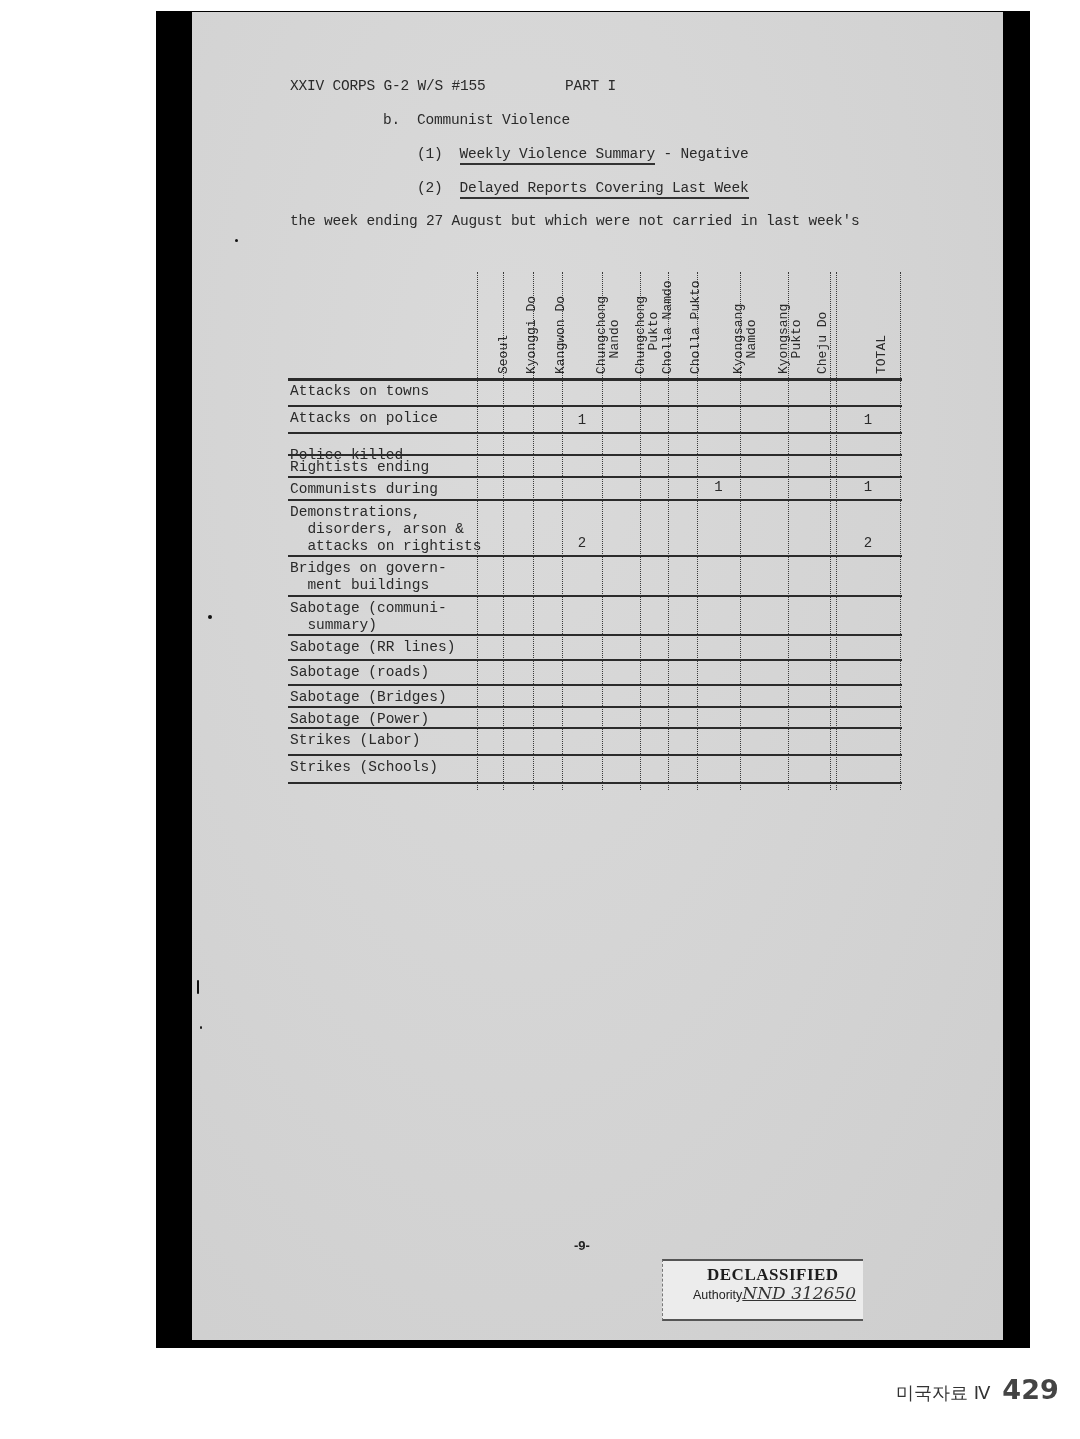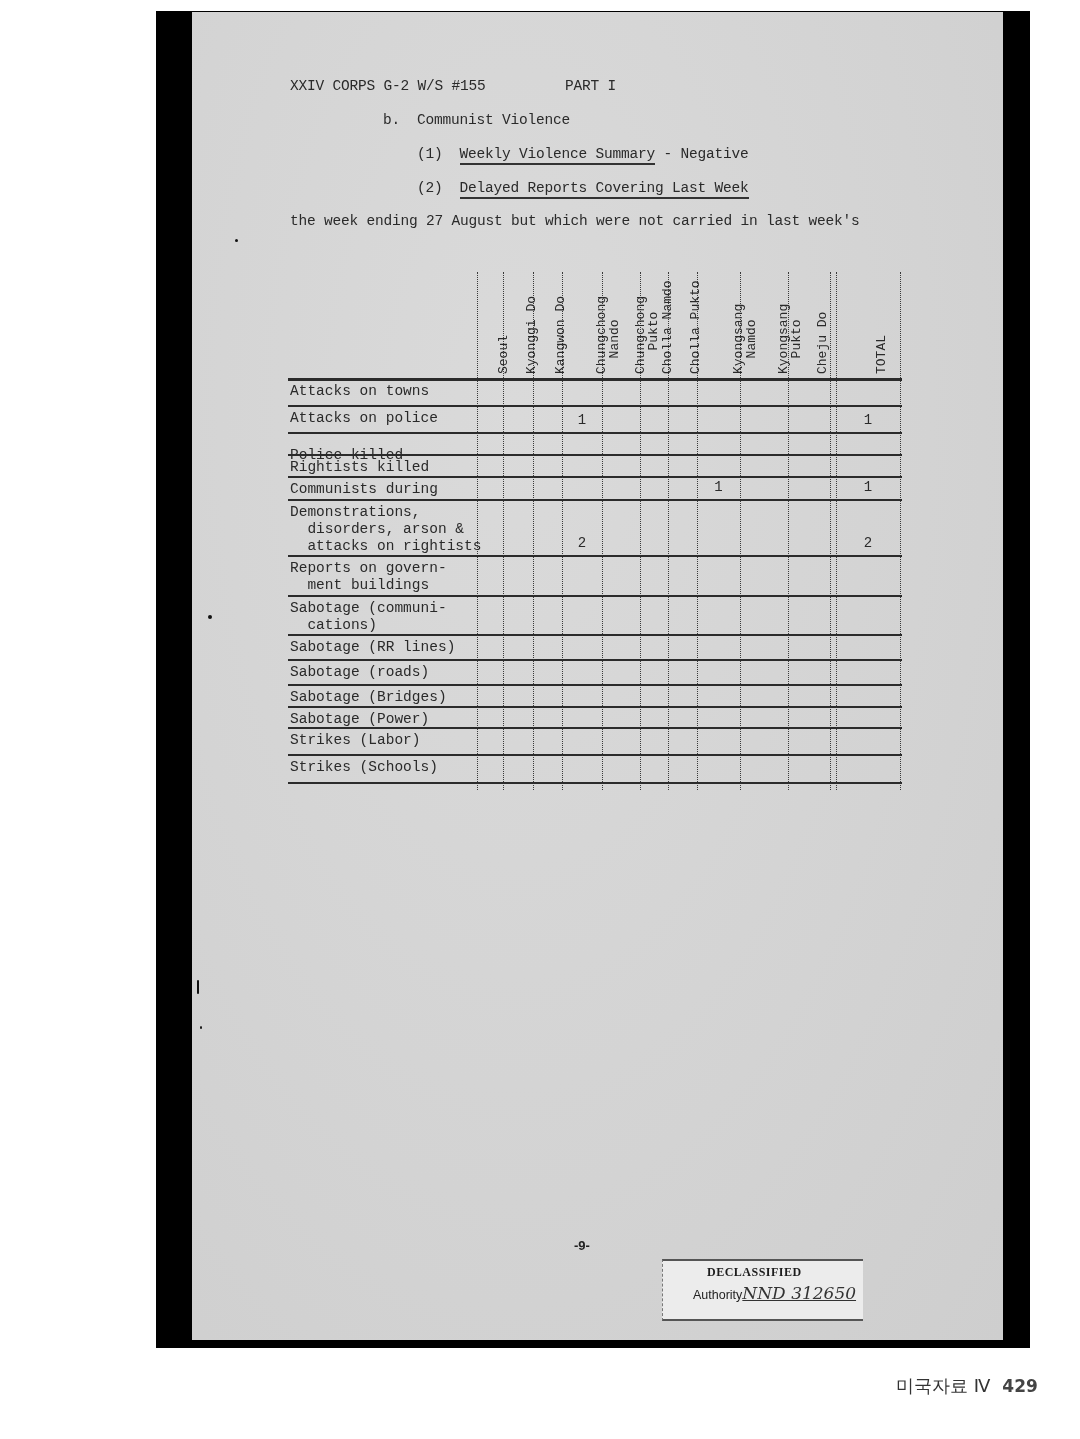--- a/index.html
+++ b/index.html
@@ -17,25 +17,25 @@
   .para { left:290px; top:213px; line-height:16.5px; }
   
   .tbl { position:absolute; left:288px; top:265px; width:614px; height:520px; }
   .hline { position:absolute; left:0; height:2px; background:#2b2b2b; }
   .vline { position:absolute; width:0; border-left:1px dotted #3a3a3a; }
   .colhead { position:absolute; bottom:0; transform-origin:left bottom; transform:rotate(-90deg); font-size:13px; line-height:13px; color:#2a2a2a; white-space:pre; text-align:left; }
   .rowlabel { position:absolute; left:2px; font-size:14.5px; line-height:17px; color:#2a2a2a; white-space:pre; }
   .cell { position:absolute; font-size:14px; color:#2a2a2a; text-align:center; width:20px; }
   .pageno { position:absolute; left:574px; top:1238px; font-size:13px; color:#222; font-family:"Liberation Sans", sans-serif; font-weight:bold; }
   .stamp { position:absolute; left:662px; top:1259px; width:200px; height:58px; background:#ececec; border-top:2px solid #555; border-bottom:2px solid #555; border-left:1px dashed #777; }
-  .stamp-title { position:absolute; left:44px; top:4px; font-family:"Liberation Serif", serif; font-weight:bold; font-size:12px; color:#1d1d1d; letter-spacing:0.5px; }
+  .stamp-title { position:absolute; left:44px; top:4px; font-family:"Liberation Serif", serif; font-weight:bold; font-size:17px; color:#1d1d1d; letter-spacing:0.5px; }
   .stamp-auth { position:absolute; left:30px; top:22px; font-family:"Liberation Sans", sans-serif; font-size:12.5px; color:#222; }
   .stamp-code { font-family:"DejaVu Serif", serif; font-style:italic; font-size:17px; color:#333; text-decoration:underline; }
   .footer { position:absolute; left:896px; top:1374px; font-family:"DejaVu Sans", sans-serif; font-size:18px; color:#333; }
-  .footer .num { font-weight:bold; font-size:17px; margin-left:12px; color:#444; }
+  .footer .num { font-weight:bold; font-size:27px; margin-left:12px; color:#444; }
   .speck { position:absolute; background:#111; border-radius:50%; }
 </style>
 </head>
 <body>
 
 <div class="frame"></div>
 <div class="paper"></div>
 
 <div class="speck" style="left:235px;top:239px;width:3px;height:3px;"></div>
 <div class="speck" style="left:208px;top:615px;width:4px;height:4px;"></div>
@@ -98,41 +98,41 @@
     </div>
     <div>
       <div class="rowlabel" style="top: 145px;">Attacks on police</div>
       <div class="cell" style="left: 284px; top: 147px;">1</div>
       <div class="cell" style="left: 570px; top: 147px;">1</div>
     </div>
     <div>
       <div class="rowlabel" style="top: 182px;">Police killed</div>
     </div>
     <div>
-      <div class="rowlabel" style="top: 194px;">Rightists killed</div>
+      <div class="rowlabel" style="top: 194px;">Rightists ending</div>
     </div>
     <div>
       <div class="rowlabel" style="top: 216px;">Communists during</div>
       <div class="cell" style="left: 420.5px; top: 214px;">1</div>
       <div class="cell" style="left: 570px; top: 214px;">1</div>
     </div>
     <div>
       <div class="rowlabel" style="top: 239px;">Demonstrations,
   disorders, arson &amp;
   attacks on rightists</div>
       <div class="cell" style="left: 284px; top: 270px;">2</div>
       <div class="cell" style="left: 570px; top: 270px;">2</div>
     </div>
     <div>
-      <div class="rowlabel" style="top: 295px;">Reports on govern-
+      <div class="rowlabel" style="top: 295px;">Bridges on govern-
   ment buildings</div>
     </div>
     <div>
       <div class="rowlabel" style="top: 335px;">Sabotage (communi-
-  cations)</div>
+  summary)</div>
     </div>
     <div>
       <div class="rowlabel" style="top: 374px;">Sabotage (RR lines)</div>
     </div>
     <div>
       <div class="rowlabel" style="top: 399px;">Sabotage (roads)</div>
     </div>
     <div>
       <div class="rowlabel" style="top: 424px;">Sabotage (Bridges)</div>
     </div>

